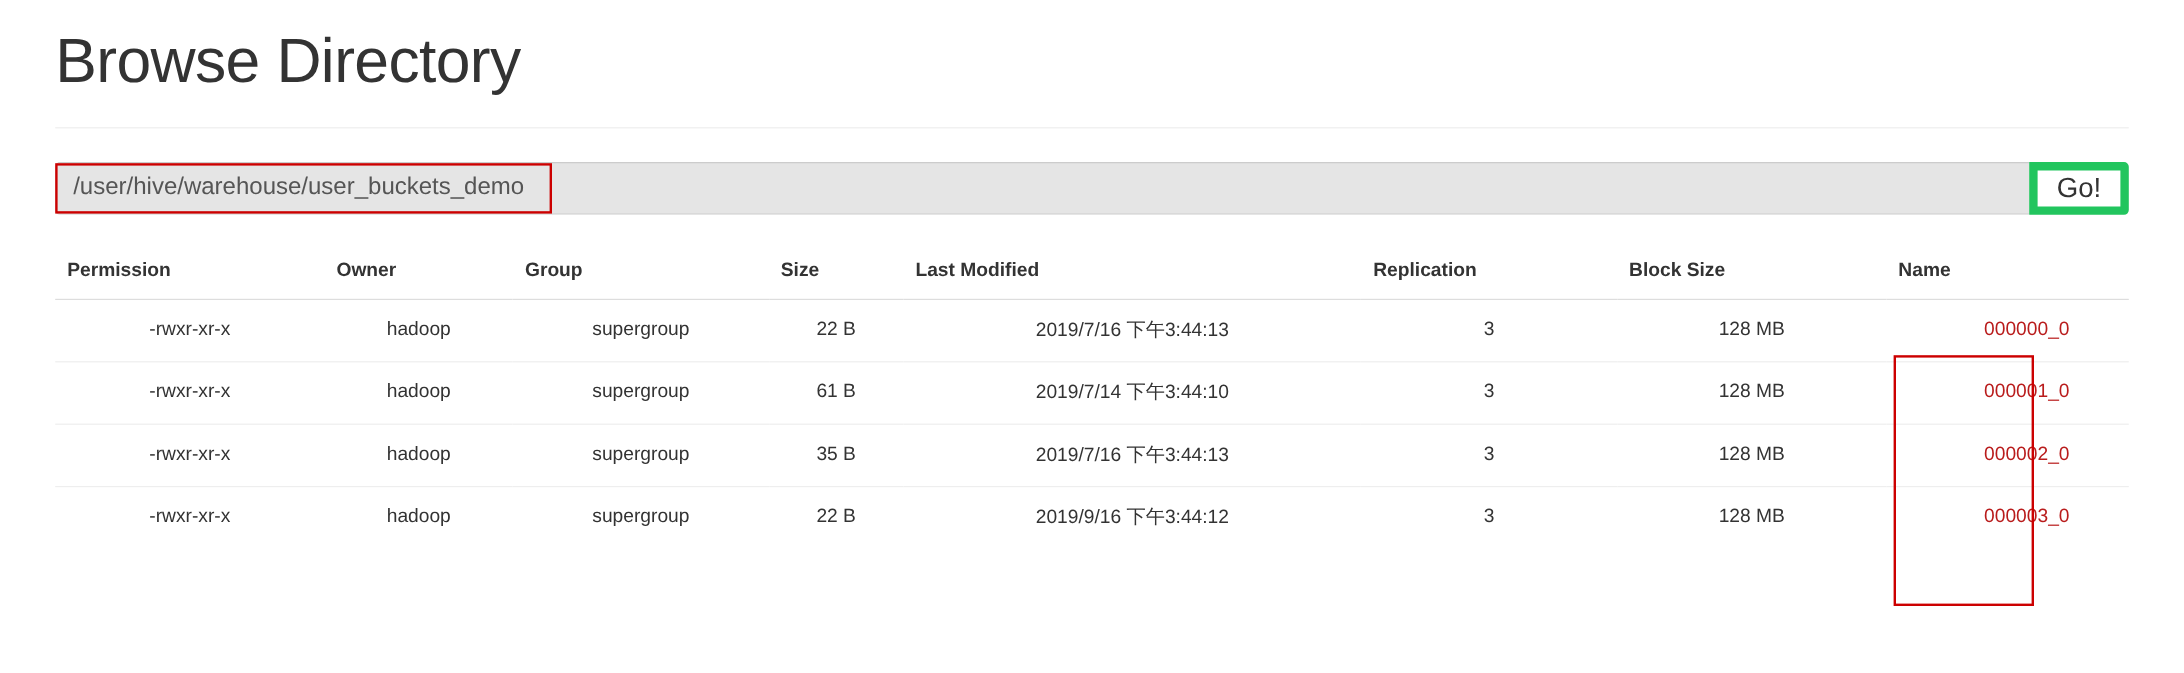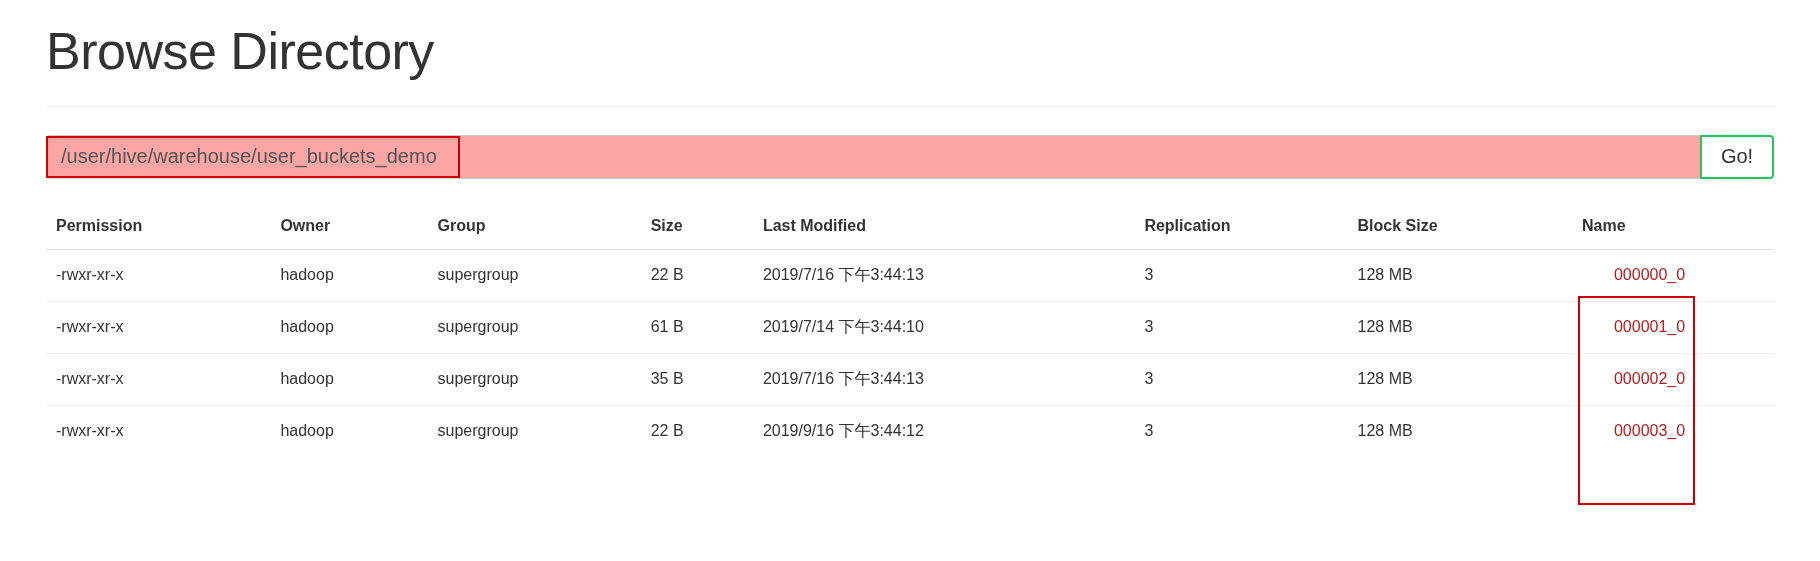--- a/index.html
+++ b/index.html
@@ -48,32 +48,32 @@
   .path-input {
     flex: 1 1 auto;
     height: 44px;
     font-size: 20px;
     font-family: "Liberation Sans", sans-serif;
     color: #555555;
     padding: 6px 14px;
     border: 1px solid #cccccc;
     border-right: none;
     border-radius: 4px 0 0 4px;
-    background: #fca5a5;
+    background: #e5e5e5;
     outline: none;
   }
   .go-button {
     flex: 0 0 auto;
     min-width: 74px;
     height: 44px;
-    font-size: 20px;
+    font-size: 23px;
     font-family: "Liberation Sans", sans-serif;
     color: #333333;
     background: #ffffff;
-    border: 2px solid #22c55e;
+    border: 7px solid #22c55e;
     border-radius: 0 4px 4px 0;
     cursor: pointer;
     padding: 0 16px;
   }
   
   .annot-path {
     position: absolute;
     left: 0px;
     top: 1px;
     width: 414px;
@@ -91,21 +91,21 @@
   }
   .file-table th {
     text-align: left;
     font-weight: 700;
     color: #333333;
     padding: 8px 10px 14px 10px;
     border-bottom: 1px solid #dddddd;
     white-space: nowrap;
   }
   .file-table td {
-    text-align: left;
+    text-align: center;
     font-weight: 400;
     color: #333333;
     padding: 15px 10px;
     border-top: 1px solid #eeeeee;
     white-space: nowrap;
   }
   .file-table tbody tr:first-child td { border-top: none; }
   .col-permission { width: 200px; }
   .col-owner      { width: 140px; }
   .col-group      { width: 190px; }

